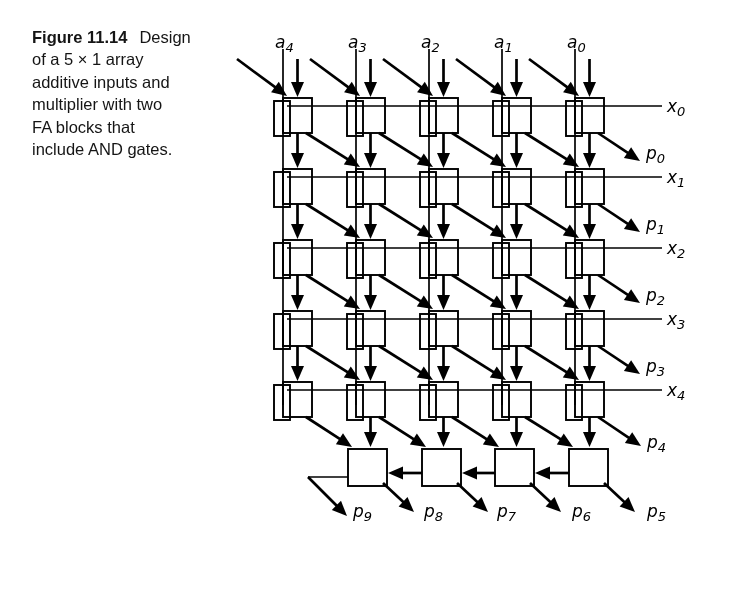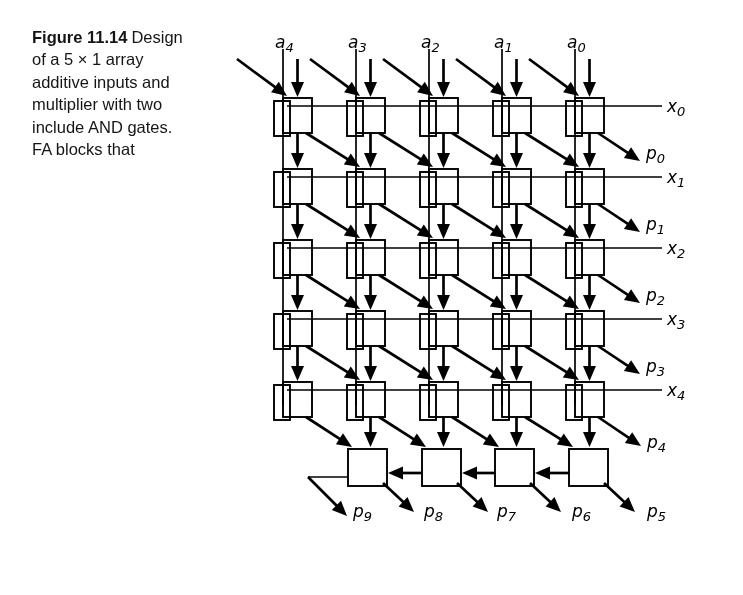--- a/index.html
+++ b/index.html
@@ -2,21 +2,21 @@
 <html><head>
 <meta charset="utf-8">
 <style>
   html,body{margin:0;padding:0;background:#ffffff;}
   .stage{position:relative;width:743px;height:595px;background:#ffffff;overflow:hidden;
          font-family:"Liberation Sans", sans-serif;}
   .stage > svg{position:absolute;left:0;top:0;}
   .caption{position:absolute;left:32px;top:26px;width:196px;font-size:16.5px;
            line-height:22.4px;color:#151515;}
   .cap-bold{font-weight:bold;}
-  .cap-rest{margin-left:4px;}
+  .cap-rest{margin-left:12px;}
   .wire{stroke:#000;stroke-width:1.7;fill:none;}
   .boxline{stroke:#000;stroke-width:1.9;fill:none;}
   .shaft{stroke:#000;stroke-width:2.7;fill:none;}
   .head{fill:#000;stroke:none;}
   .lbl{font-family:"DejaVu Sans", sans-serif;font-style:italic;font-size:17px;fill:#000;}
   .sub{font-size:13px;}
 </style>
 </head>
 <body>
 
@@ -435,16 +435,16 @@
       <text class="lbl" x="572" y="517"><tspan>p</tspan><tspan class="sub" dy="4">6</tspan></text>
       <text class="lbl" x="647" y="517"><tspan>p</tspan><tspan class="sub" dy="4">5</tspan></text>
     </g>
   </svg>
 
   <div class="caption">
     <div><span class="cap-bold">Figure 11.14</span><span class="cap-rest">Design</span></div>
     <div>of a 5 × 1 array</div>
     <div>additive inputs and</div>
     <div>multiplier with two</div>
+    <div>FA blocks that</div>
     <div>include AND gates.</div>
-    <div>FA blocks that</div>
   </div>
 </div>
 
 </body></html>

